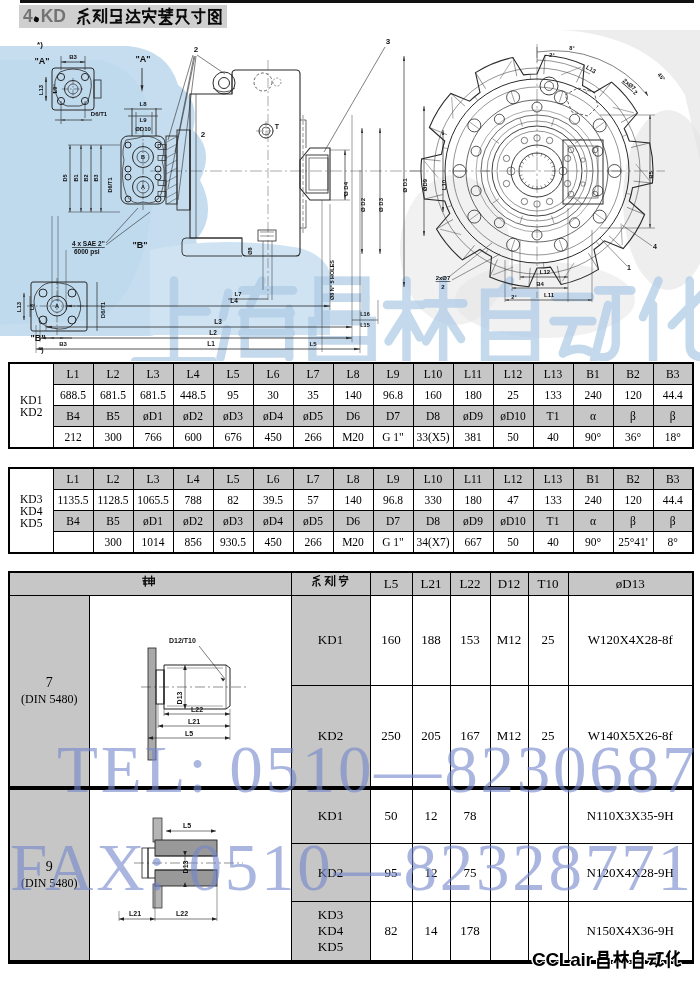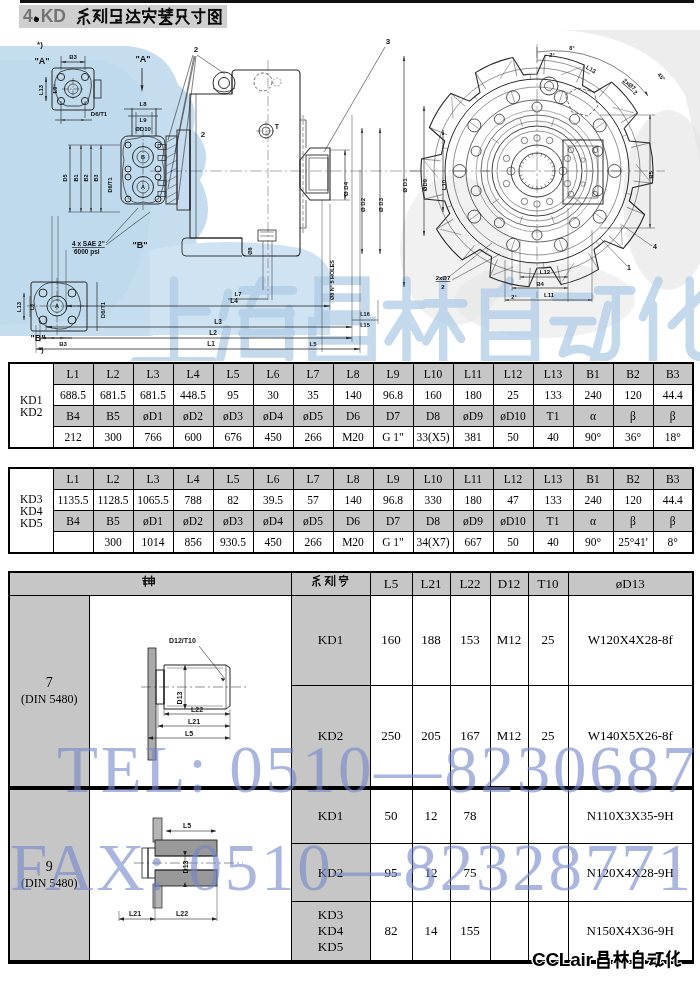--- a/index.html
+++ b/index.html
@@ -857,21 +857,21 @@
           <td>12</td>
           <td>75</td>
           <td></td>
           <td></td>
           <td>N120X4X28-9H</td>
 </tr>
 <tr style="height:60px;">
  <td class="g">KD3<br>KD4<br>KD5</td>
           <td>82</td>
           <td>14</td>
-          <td>155</td>
+          <td>178</td>
           <td></td>
           <td></td>
           <td>N150X4X36-9H</td>
 </tr>
 </tbody>
     </table>
 </div>
 
 <div class="wm" style="left:10px;top:731px;width:680px;margin-left:47px;">TEL: 0510—82306871</div>
 <div class="wm" style="left:10px;top:829px;width:680px;">FAX: 0510—82328771</div>

